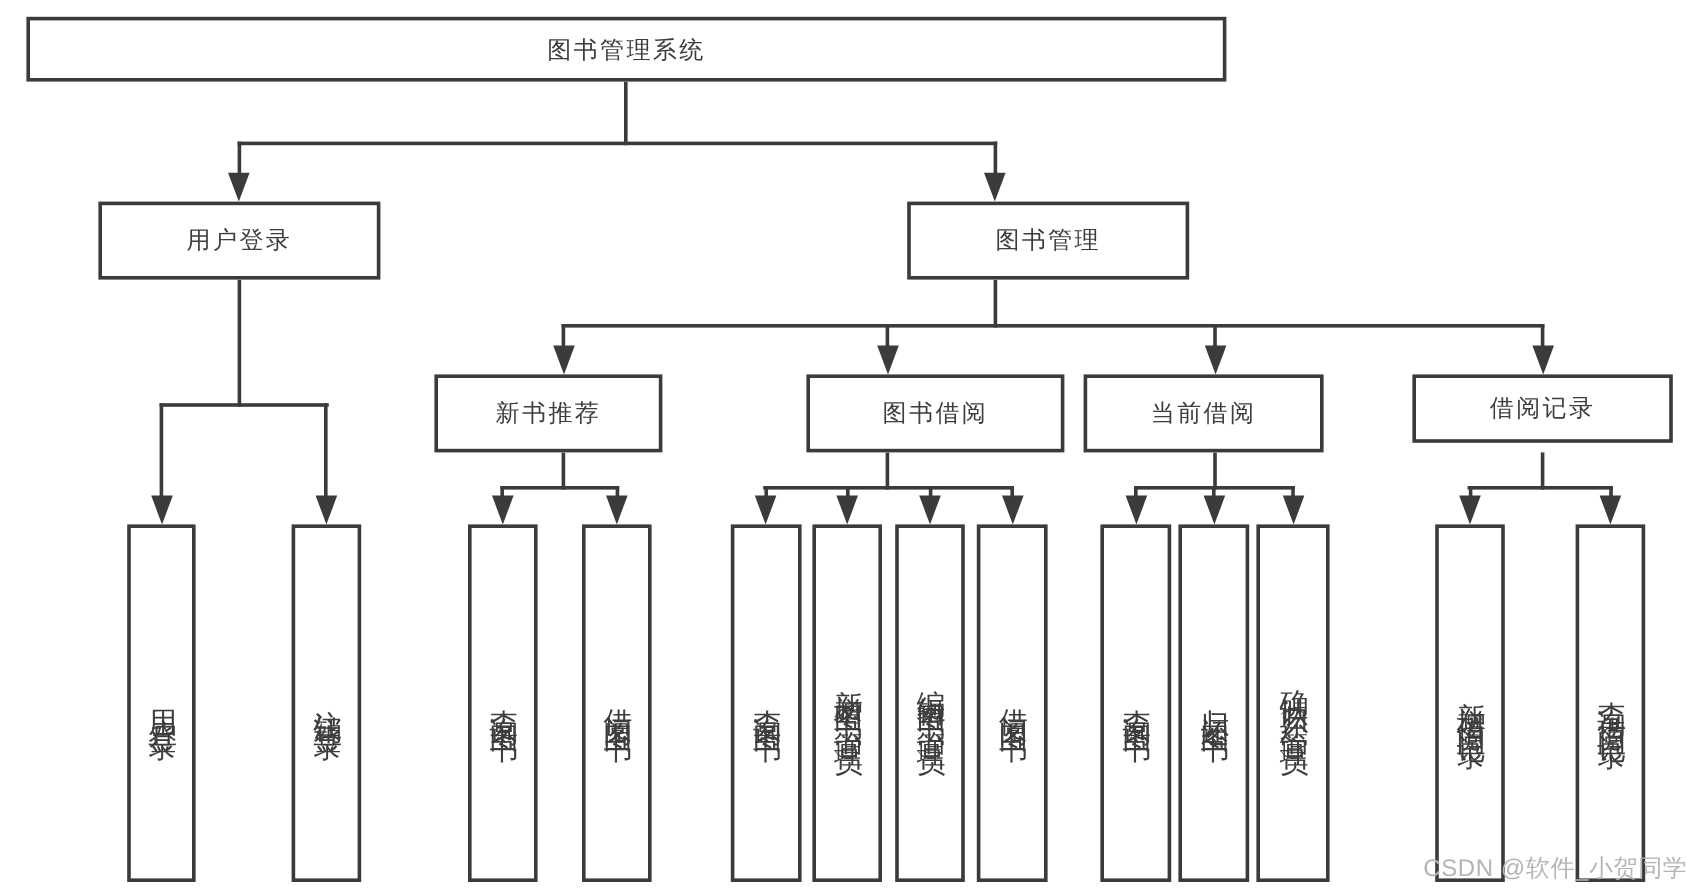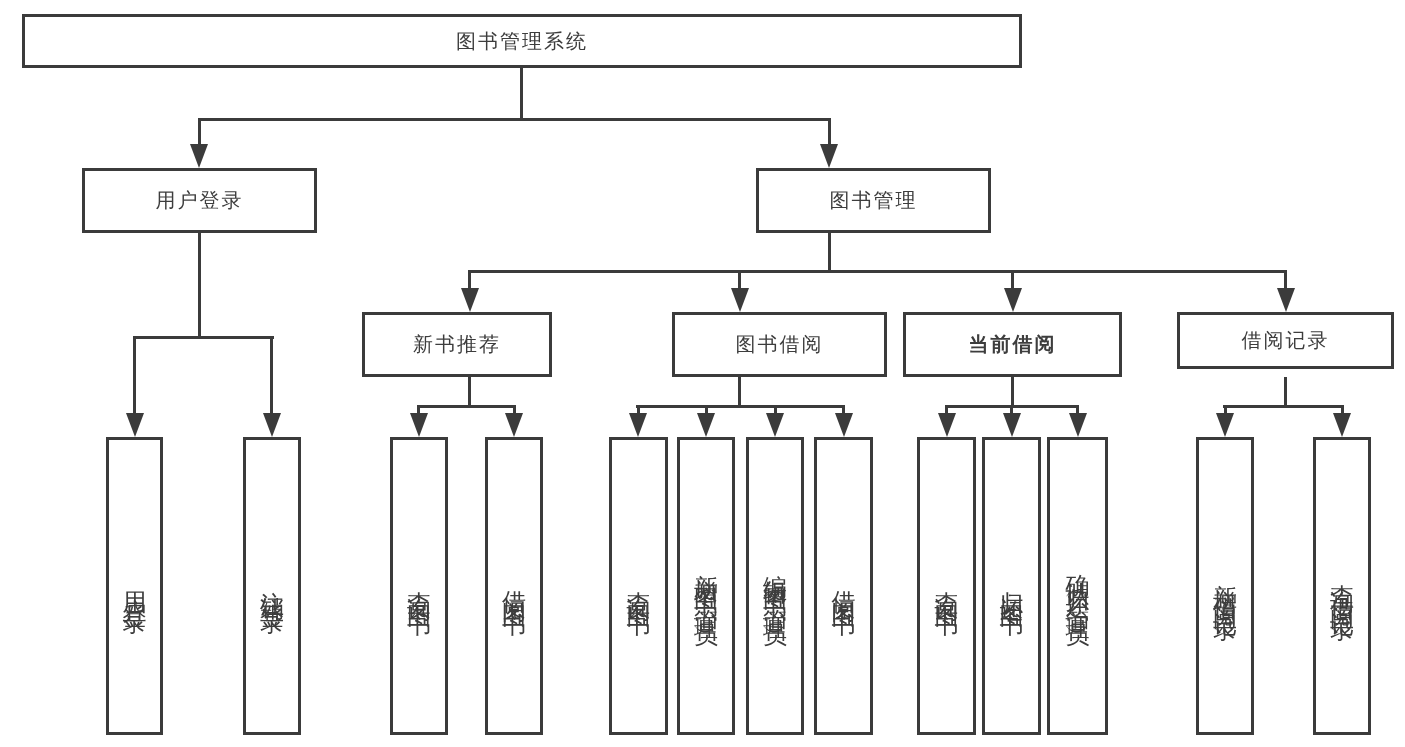--- a/index.html
+++ b/index.html
@@ -91,21 +91,21 @@
   <div class="ar" style="left:731px; top:288px;"></div>
   <div class="ar" style="left:1004px; top:288px;"></div>
   <div class="ar" style="left:1277px; top:288px;"></div>
 
   <div class="b hb" style="left:362px; top:312px; width:190px; height:65px;">
     <span>新书推荐</span>
   </div>
   <div class="b hb" style="left:632px; top:312px; width:215px; height:65px;margin-left:40px;">
     <span>图书借阅</span>
   </div>
-  <div class="b hb" style="left:903px; top:312px; width:219px; height:65px;font-weight:bold;">
+  <div class="b hb" style="left:903px; top:312px; width:200px; height:65px;">
     <span>当前借阅</span>
   </div>
   <div class="b hb" style="left:1177px; top:312px; width:217px; height:57px;">
     <span>借阅记录</span>
   </div>
 
   <div class="vl" style="left:468px; top:377px; height:31px;"></div>
   <div class="hl" style="left:417px; top:405px; width:99px;"></div>
   <div class="vl" style="left:417px; top:405px; height:10px;"></div>
   <div class="vl" style="left:513px; top:405px; height:10px;"></div>
@@ -176,14 +176,15 @@
     <span>确认归还（管理员）</span>
   </div>
 
   <div class="b vt" style="left:1196px; top:437px; width:58px; height:298px;">
     <span>新增借阅记录</span>
   </div>
   <div class="b vt" style="left:1313px; top:437px; width:58px; height:298px;">
     <span>查询借阅记录</span>
   </div>
 
+  <div class="wm">CSDN @软件_小贺同学</div>
 
 </div>
 
 </body></html>

